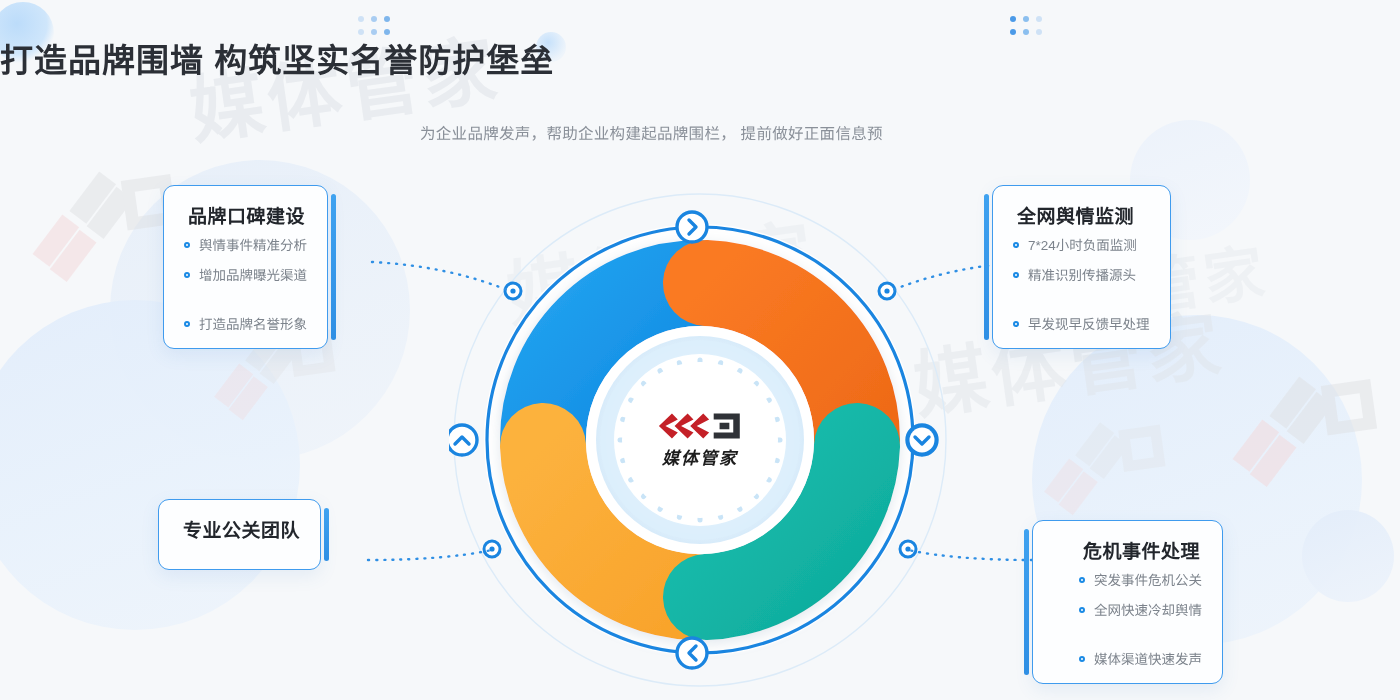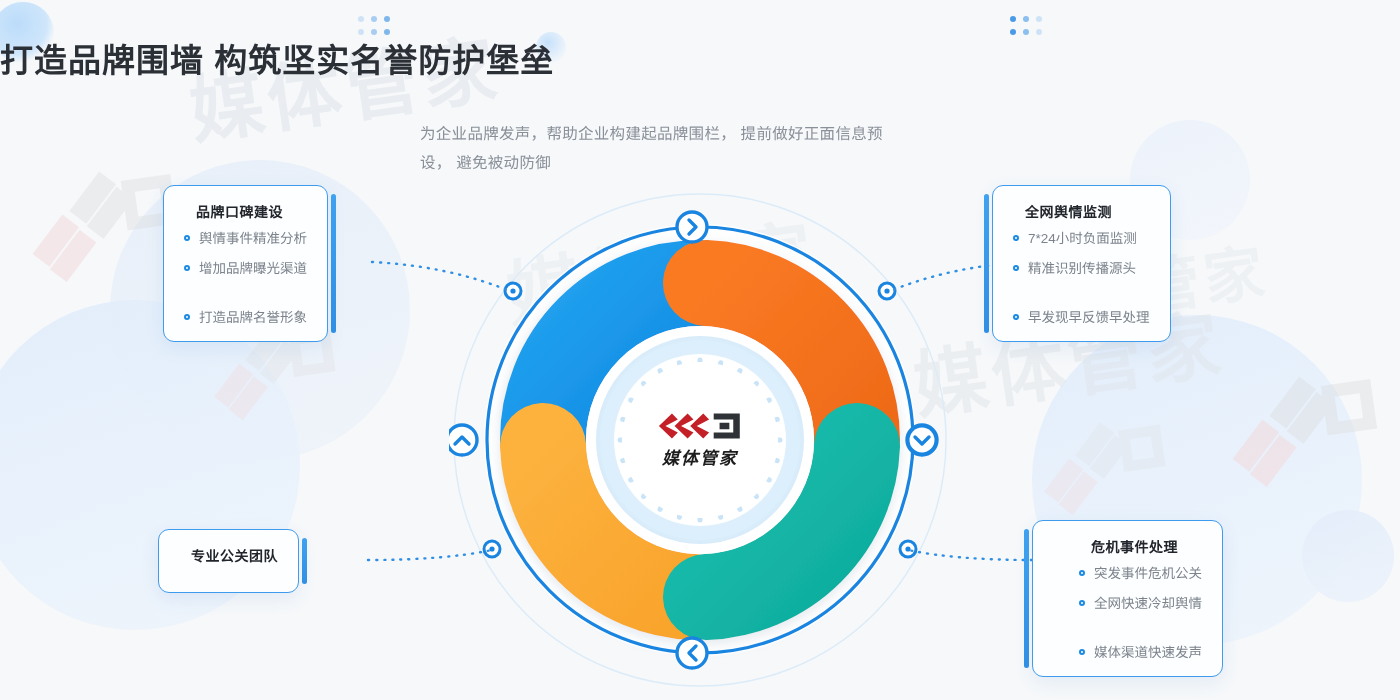--- a/index.html
+++ b/index.html
@@ -59,35 +59,35 @@
        width:156px;height:156px;border-radius:50%;
        background:#fff;display:flex;flex-direction:column;
        align-items:center;justify-content:center;z-index:3;}
   .hub-logo{width:86px;height:30px;}
   .hub-name{font-size:17px;color:#1d1d1d;margin-top:3px;letter-spacing:2px;
     font-family:"DejaVu Serif","Liberation Serif",serif;font-weight:700;font-style:italic;}
 
   
   .card{position:absolute;background:#fdfeff;border:1.6px solid #3f9bee;border-radius:11px;
     box-shadow:0 6px 18px rgba(66,130,200,.10);z-index:7;padding:15px 20px 16px 20px;}
-  .card h3{margin:0 0 11px 12px;font-size:14px;font-weight:700;color:#22262c;letter-spacing:.5px;}
+  .card h3{margin:0 0 11px 4px;font-size:19px;font-weight:700;color:#22262c;letter-spacing:.5px;}
   .card ul{margin:0;padding:0;list-style:none;}
   .card li{font-size:13.5px;color:#7c838c;line-height:1;padding:0 0 0 15px;
     position:relative;margin-bottom:16px;white-space:nowrap;}
   .card li:last-child{margin-bottom:0;margin-top:36px;}
   .card li::before{content:"";position:absolute;left:0;top:3px;width:6px;height:6px;
     border-radius:50%;border:2px solid #1a8ae5;background:#fff;box-sizing:border-box;}
   .accent{position:absolute;width:5px;border-radius:3px;
     background:linear-gradient(180deg,#3fa2f0,#2f8fe4);top:8px;bottom:8px;}
   .accent-right{right:-9px;}
   .accent-left{left:-9px;}
 
   .card-tl{left:163px;top:185px;}
   .card-tr{left:992px;top:185px;}
-  .card-bl{left:158px;top:529px;}
+  .card-bl{left:158px;top:499px;}
   .card-br{left:1032px;top:520px;padding-left:46px;}
 
   
   .conn{position:absolute;z-index:5;pointer-events:none;}
 </style>
 </head>
 <body>
 
 <div class="stage">
 
@@ -156,21 +156,20 @@
   <div class="wm-txt" style="left:1012px;top:240px;opacity:.32;font-size:60px;">媒体管家</div>
 
   <div class="header">
     <div class="title-wrap">
       <span class="title-blob"></span>
       <span class="title-blob2"></span>
       <h1 class="title">打造品牌围墙 构筑坚实名誉防护堡垒</h1>
     </div>
     <div class="subtitle">
       <div>为企业品牌发声，帮助企业构建起品牌围栏， 提前做好正面信息预</div>
-      <div>设， 避免被动防御</div>
     </div>
   </div>
 
   <div class="dots-deco dots-left">
     <i></i>
       <i></i>
       <i></i>
       <i></i>
       <i></i>
       <i></i>

